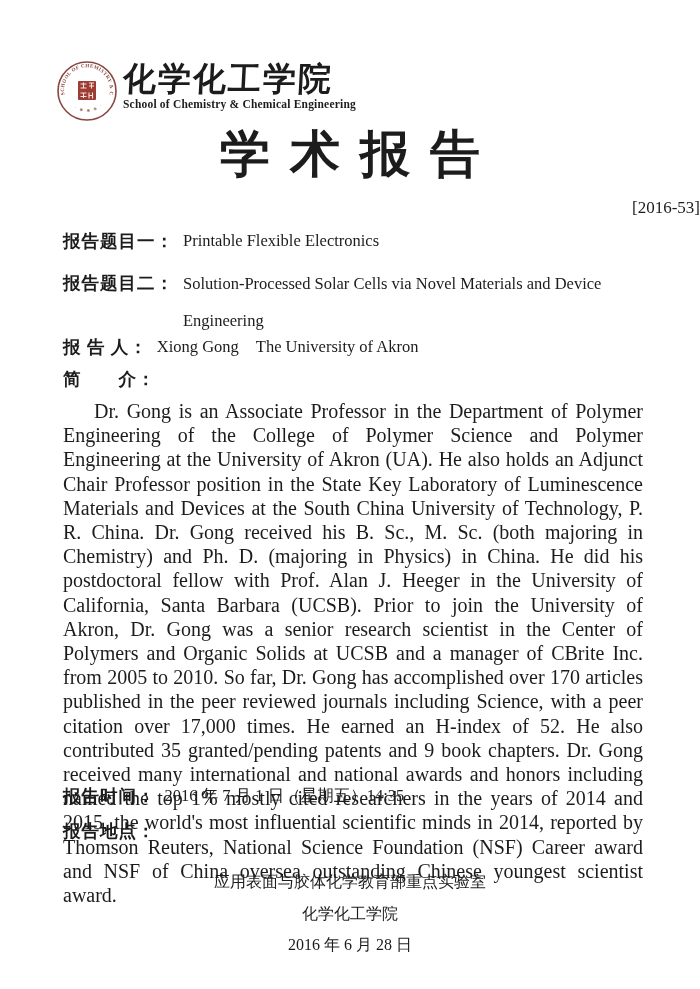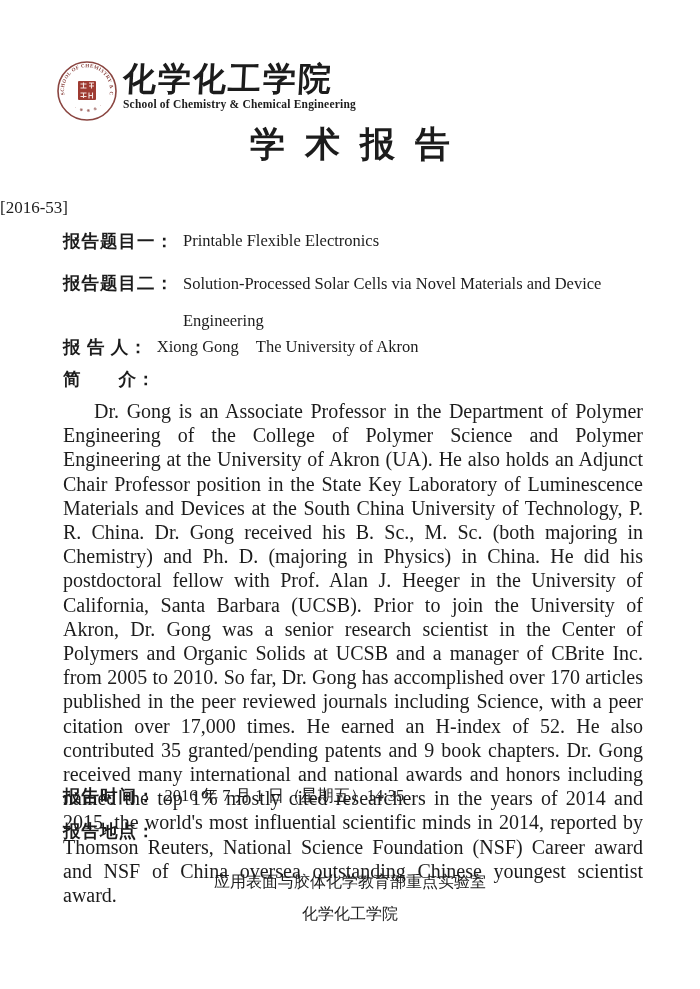--- a/index.html
+++ b/index.html
@@ -20,25 +20,25 @@
   .logo-cn{
     font-size:33px;font-weight:800;letter-spacing:2px;line-height:1.05;
     font-family:"Liberation Serif", serif;
     transform:skewX(-3deg);
   }
   .logo-en{font-size:11.5px;font-weight:700;margin-top:1px;letter-spacing:.2px;}
   
   .doc-title{
     position:absolute;top:124px;left:0;right:0;margin:0;
     text-align:center;
-    font-size:35px;font-weight:900;letter-spacing:20px;text-indent:20px;
+    font-size:50px;font-weight:900;letter-spacing:20px;text-indent:20px;
     font-family:"Liberation Serif", serif;
     line-height:1.2;
   }
-  .report-no{position:absolute;top:198px;left:0;right:0;text-align:left;font-size:17px;}
+  .report-no{position:absolute;top:198px;left:0;right:0;text-align:right;font-size:17px;}
   
   .row{position:absolute;left:63px;right:57px;display:flex;align-items:flex-start;}
   .label{
     font-weight:800;font-size:17.5px;white-space:pre;flex:none;
     letter-spacing:1px;line-height:26px;
   }
   .value{font-size:16.5px;padding-left:9px;line-height:26px;}
   .row-title1{top:228px;}
   .row-title2{top:265px;}
   .row-title2 .label,.row-title2 .value{line-height:37px;}
@@ -125,15 +125,16 @@
     <span class="value">2016 年 7 月 1 日（星期五）14:35</span>
   </div>
 
   <div class="row row-venue">
     <span class="label">报告地点：</span>
   </div>
 
   <div class="footer">
     <div>应用表面与胶体化学教育部重点实验室</div>
     <div>化学化工学院</div>
+    <div>2016 年 6 月 28 日</div>
   </div>
 
 </div>
 
 </body></html>

